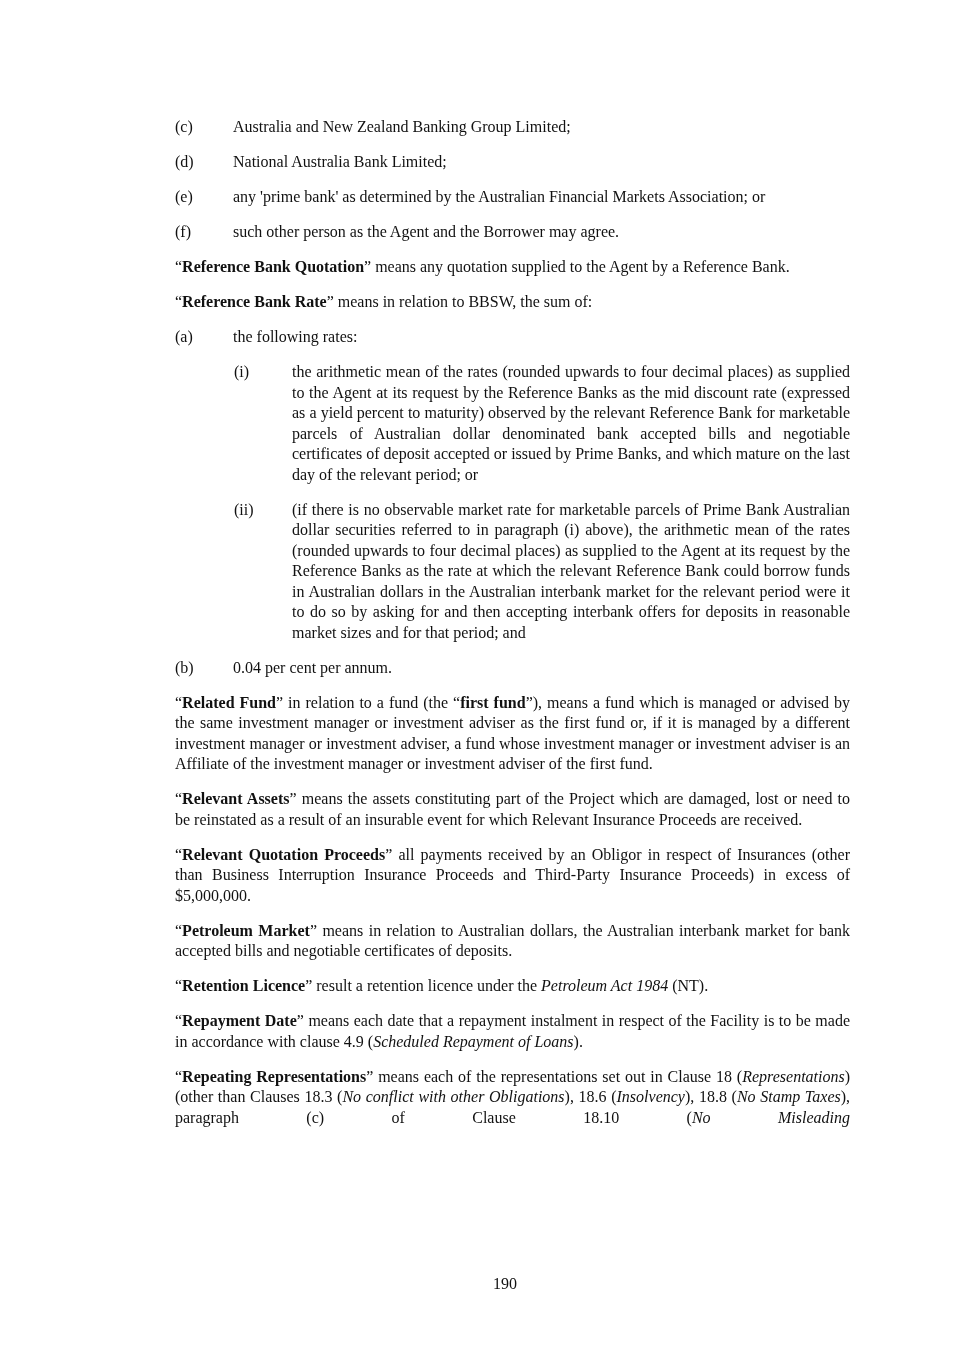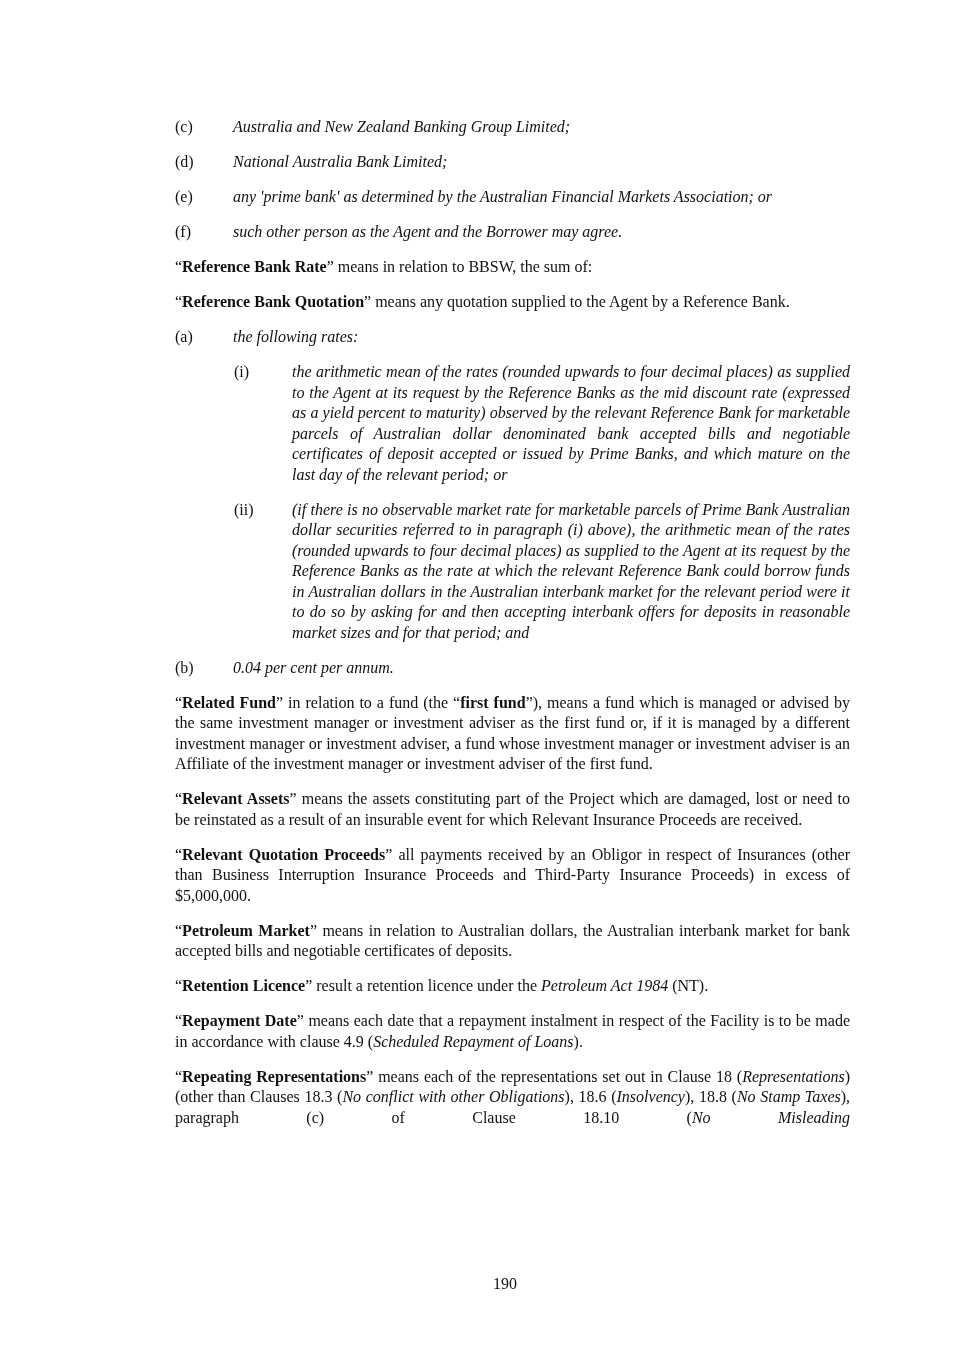--- a/index.html
+++ b/index.html
@@ -5,21 +5,21 @@
   html, body { margin: 0; padding: 0; background: #ffffff; }
   body {
     width: 966px; height: 1365px; position: relative; overflow: hidden;
     font-family: "Liberation Serif", "DejaVu Serif", serif;
     color: #111111; font-size: 16px; line-height: 20.5px;
   }
   .page { position: absolute; left: 175px; top: 117px; width: 675px; }
   .para { margin: 0 0 14.5px 0; text-align: justify; }
   .row { display: flex; margin: 0 0 14.5px 0; }
   .lbl { width: 58px; flex: 0 0 58px; }
-  .txt { flex: 1; text-align: justify; font-style: italic; }
+  .txt { flex: 1; text-align: justify; }
   .sub { margin-left: 59px; }
   b { font-weight: bold; }
   i { font-style: italic; }
   .pagenum { position: absolute; top: 1274px; left: 0; width: 1010px; text-align: center; font-size: 16px; }
 </style>
 </head>
 <body>
 
 <div class="page">
 
@@ -33,23 +33,23 @@
   </div>
   <div class="row">
     <span class="lbl">(e)</span>
     <span class="txt">any 'prime bank' as determined by the Australian Financial Markets Association; or</span>
   </div>
   <div class="row">
     <span class="lbl">(f)</span>
     <span class="txt">such other person as the Agent and the Borrower may agree.</span>
   </div>
 
+  <p class="para"><span>“</span><b>Reference Bank Quotation</b><span>” means any quotation supplied to the Agent by a Reference Bank.</span></p>
+
   <p class="para"><span>“</span><b>Reference Bank Rate</b><span>” means in relation to BBSW, the sum of:</span></p>
-
-  <p class="para"><span>“</span><b>Reference Bank Quotation</b><span>” means any quotation supplied to the Agent by a Reference Bank.</span></p>
 
   <div class="row">
     <span class="lbl">(a)</span>
     <span class="txt">the following rates:</span>
   </div>
   <div class="row sub">
     <span class="lbl">(i)</span>
     <span class="txt">the arithmetic mean of the rates (rounded upwards to four decimal places) as supplied to the Agent at its request by the Reference Banks as the mid discount rate (expressed as a yield percent to maturity) observed by the relevant Reference Bank for marketable parcels of Australian dollar denominated bank accepted bills and negotiable certificates of deposit accepted or issued by Prime Banks, and which mature on the last day of the relevant period; or</span>
   </div>
   <div class="row sub">

